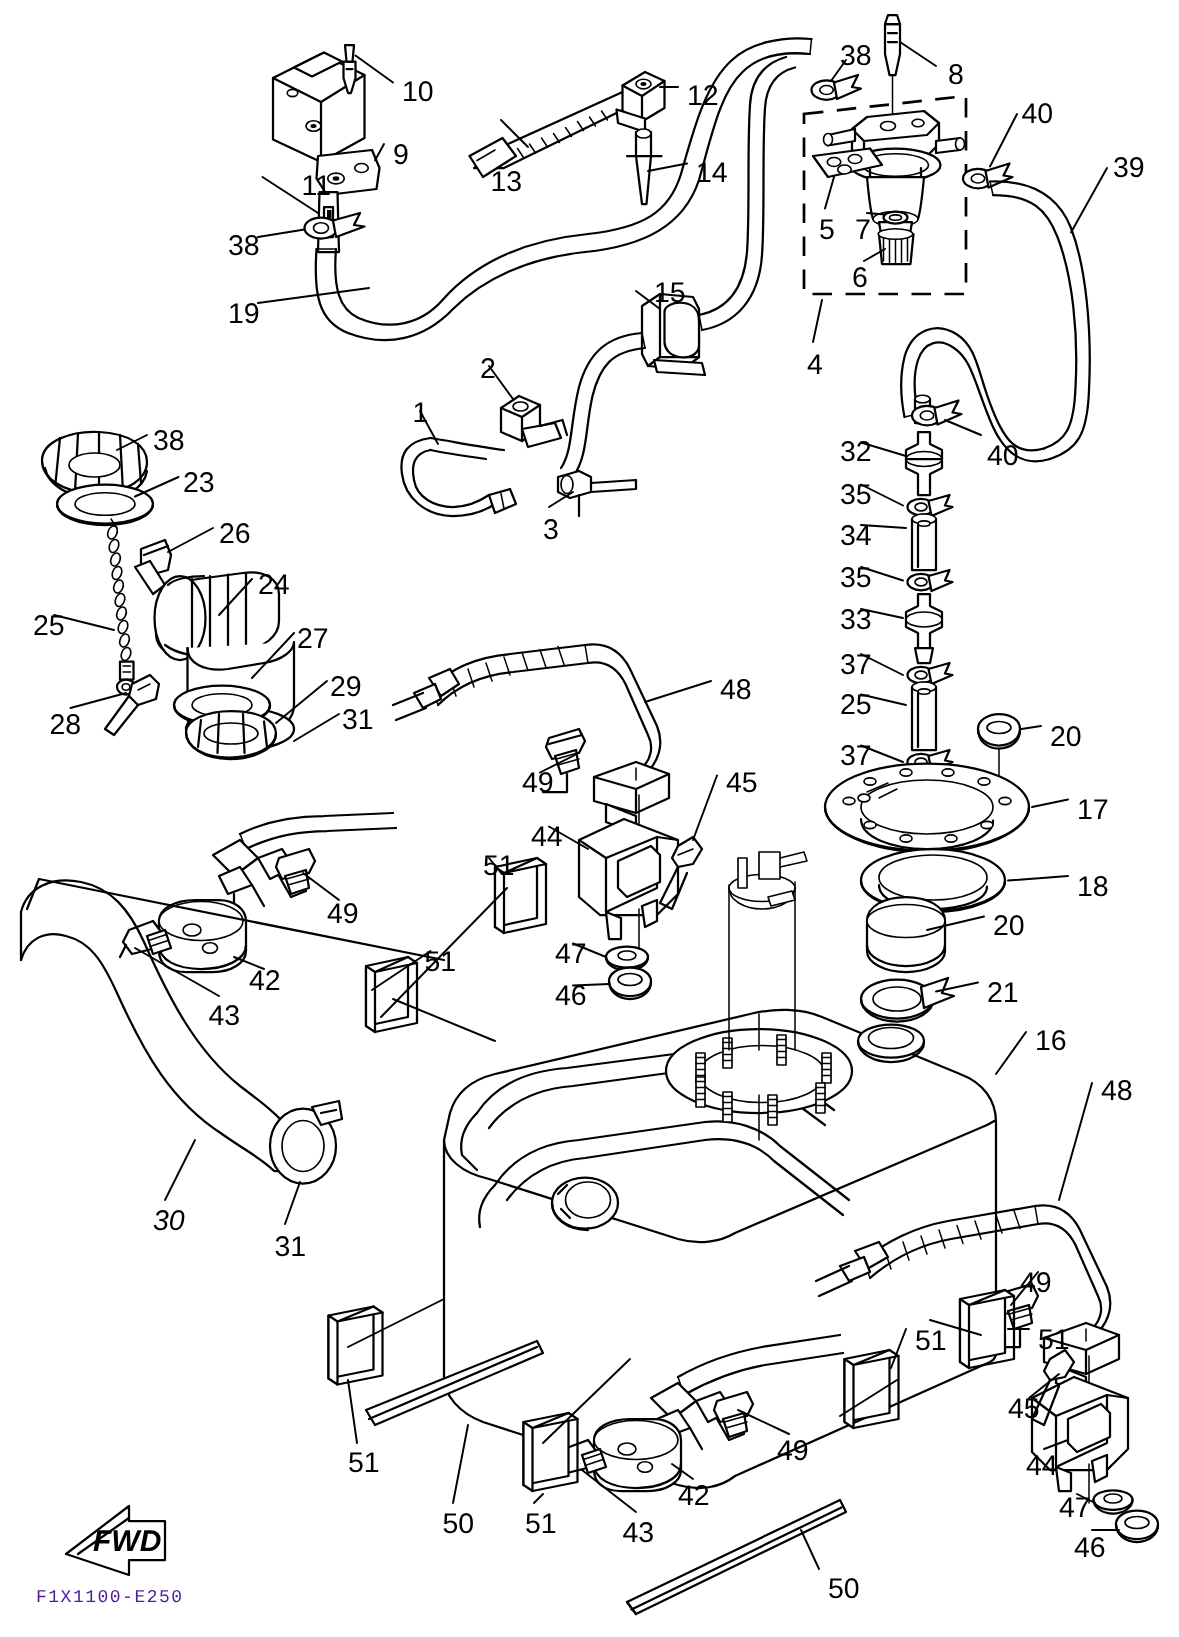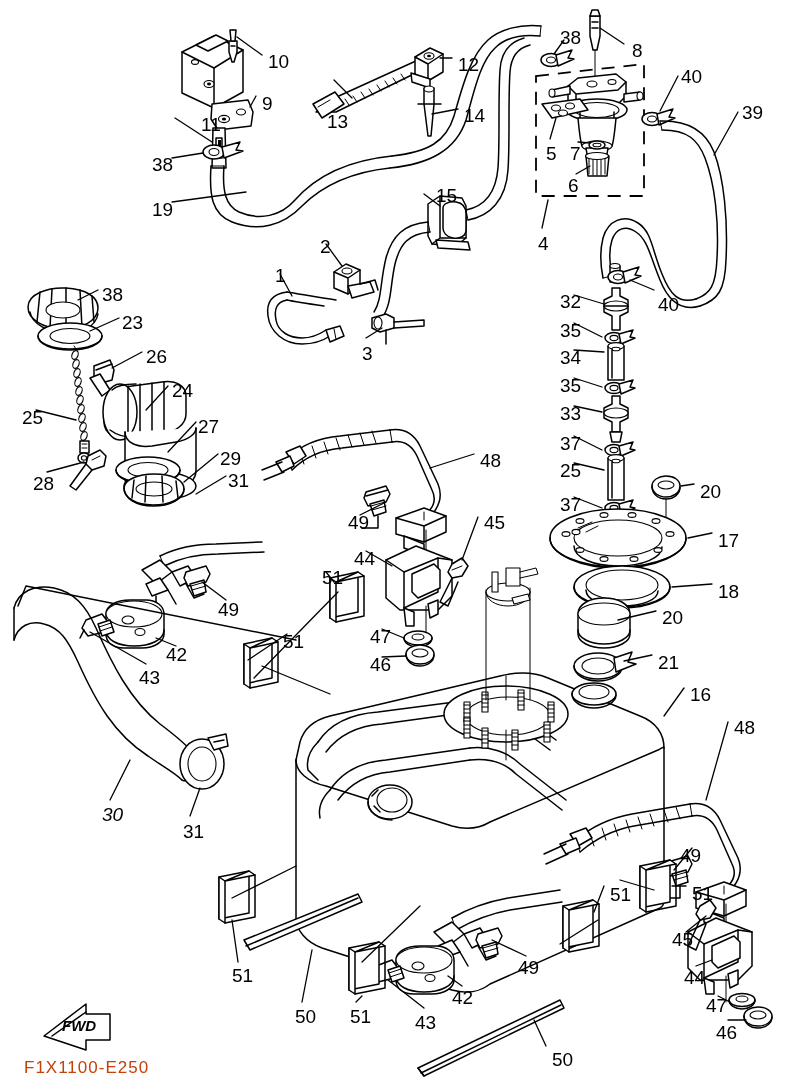--- a/index.html
+++ b/index.html
@@ -8,25 +8,25 @@
   #sheet{
     position:relative;width:786px;height:1091px;background:#fff;overflow:hidden;
   }
   #art{position:absolute;left:0;top:0;width:786px;height:1091px;}
   .cal{
     position:absolute;font-family:"Liberation Sans",sans-serif;
     font-size:19px;font-weight:400;color:#000;line-height:1;
     letter-spacing:0px;white-space:nowrap;
   }
   #footer-code{
-    position:absolute;left:24px;top:1058px;font-size:17px;
-    letter-spacing:1px;color:#c2410c;font-family:Liberation Sans, sans-serif;
+    position:absolute;left:24px;top:1058px;font-size:12px;
+    letter-spacing:1px;color:#4c1d95;font-family:Liberation Mono, monospace;
   }
   #fwd-label{
-    position:absolute;left:62px;top:1017px;font-size:15px;font-weight:bold;
+    position:absolute;left:62px;top:1017px;font-size:20px;font-weight:bold;
     font-style:italic;color:#000;font-family:"Liberation Sans",sans-serif;
   }
 </style>
 </head>
 <body>
 
 <div id="sheet">
 
   <svg id="art" viewBox="0 0 786 1091" xmlns="http://www.w3.org/2000/svg">
     <defs>

